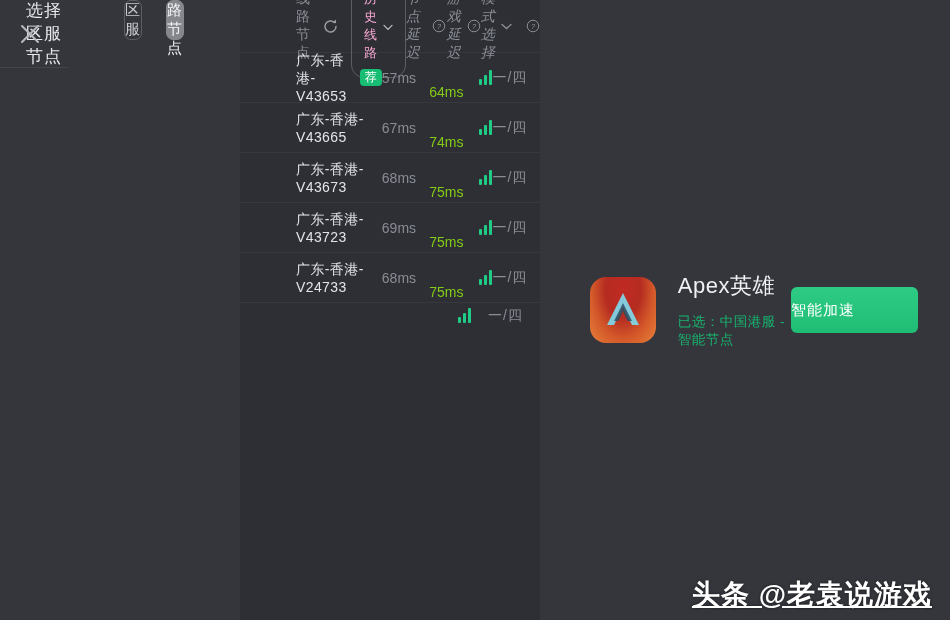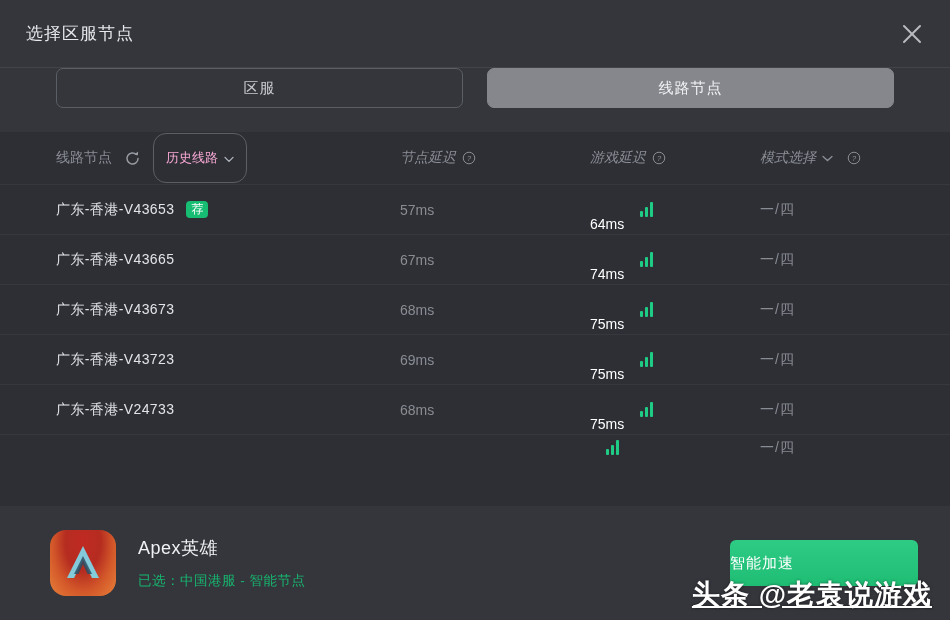--- a/index.html
+++ b/index.html
@@ -6,21 +6,21 @@
   html, body {
     width: 950px; height: 620px;
     background: #34363c;
     font-family: "Liberation Sans", "DejaVu Sans", sans-serif;
     overflow: hidden;
   }
   #app {
     position: relative;
     width: 950px; height: 620px;
     background: #34363c;
-    display: flex; flex-direction: column;
+    display: flex; flex-direction: row;
   }
 
   
   .titlebar {
     height: 68px; flex: 0 0 68px;
     position: relative;
     border-bottom: 1px solid #42444a;
     display: flex; align-items: center;
   }
   .title-text {
@@ -115,21 +115,21 @@
     margin-left: 12px;
     background: #18bd74;
     color: #ffffff;
     font-size: 12px;
     border-radius: 4px;
     padding: 2px 5px;
     line-height: 1.15;
     display: inline-block;
   }
   .ndelay { color: #8a8c94; }
-  .gdelay { color: #ffffff; margin-top: 28px; }
+  .gdelay { color: #84cc16; margin-top: 28px; }
   .mode   { color: #8a8c94; letter-spacing: 1px; }
 
   .bars { display: inline-flex; align-items: flex-end; gap: 2px; height: 15px; }
   .bars i { display: block; width: 3px; background: #1fcc85; border-radius: 1px; }
   .bars i:nth-child(1) { height: 6px; }
   .bars i:nth-child(2) { height: 10px; }
   .bars i:nth-child(3) { height: 15px; }
 
   
   .footer {
@@ -141,21 +141,21 @@
   }
   .game-icon {
     width: 66px; height: 66px;
     border-radius: 16px;
     background: radial-gradient(ellipse at 50% 18%, #c02a22 0%, #b52c20 38%, #d4592a 66%, #e8813a 100%);
     display: flex; align-items: center; justify-content: center;
     flex: 0 0 66px;
     overflow: hidden;
   }
   .game-meta { margin-left: 22px; display: flex; flex-direction: column; gap: 12px; }
-  .game-title { font-size: 18px; color: #f0f1f3; letter-spacing: .5px; }
+  .game-title { font-size: 22px; color: #f0f1f3; letter-spacing: .5px; }
   .game-sub { font-size: 13.5px; color: #17b56f; letter-spacing: .5px; }
   .spacer { flex: 1 1 auto; }
   .accel-btn {
     width: 188px; height: 46px;
     background: linear-gradient(180deg, #2ecb85 0%, #1fbd74 100%);
     border-radius: 6px;
     display: flex; align-items: center; justify-content: flex-start;
     color: #ffffff; font-size: 15px; letter-spacing: 1px;
     cursor: pointer; border: none;
   }

